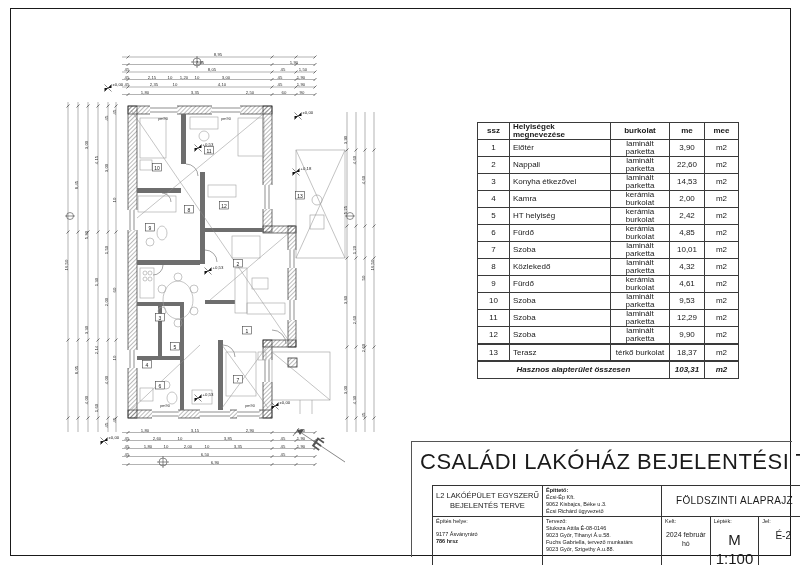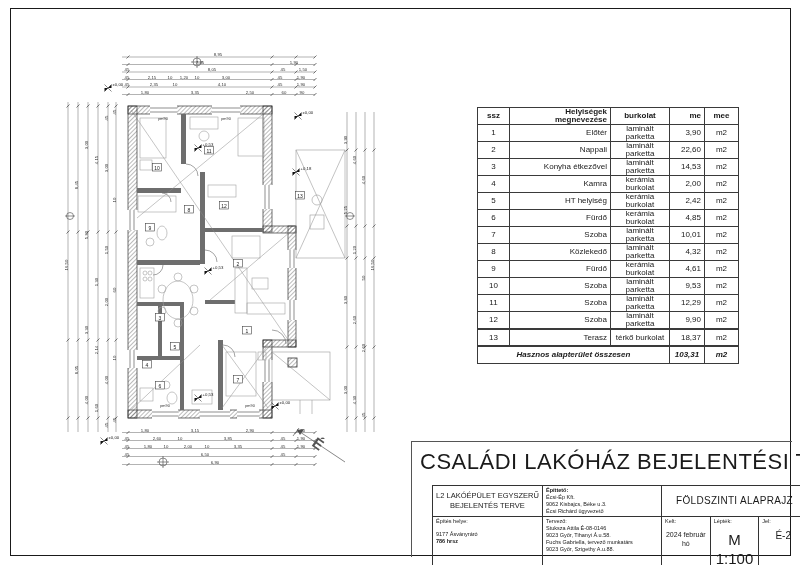--- a/index.html
+++ b/index.html
@@ -10,29 +10,29 @@
   
   #watermark{position:absolute;left:362px;top:226px;width:72px;text-align:center;color:#b3b3b3;}
   #watermark .oc{font-size:46px;font-weight:bold;letter-spacing:1px;line-height:44px;}
   #watermark .sub{font-size:14px;letter-spacing:2px;line-height:16px;font-weight:bold;}
   
   #alaprajz-title{position:absolute;left:455px;top:78px;width:300px;text-align:center;
         font-size:23px;font-weight:bold;letter-spacing:.5px;}
   #main-title{position:absolute;left:420px;top:449px;width:365px;text-align:center;
         font-size:22px;letter-spacing:.5px;white-space:nowrap;}
   
-  #room-table{position:absolute;left:477px;top:107px;border-collapse:collapse;
+  #room-table{position:absolute;left:477px;top:122px;border-collapse:collapse;
         font-size:8px;line-height:1;}
   #room-table td,#room-table th{border:1px solid #3a3a3a;padding:0 3px;height:15.4px;
         text-align:center;vertical-align:middle;font-weight:normal;}
   #room-table th{font-weight:bold;}
-  #room-table .c-name{text-align:right;width:94px;}
+  #room-table .c-name{text-align:left;width:94px;}
   #room-table .c-ssz{width:25px;}
   #room-table .c-burk{width:52px;}
-  #room-table .c-me{width:28px;text-align:right;}
+  #room-table .c-me{width:28px;}
   #room-table .c-mee{width:27px;}
   #room-table tr.total td{border-top:2px solid #3a3a3a;font-weight:bold;font-style:italic;}
   #room-table tr.last td{border-top:2px solid #3a3a3a;}
   #room-table{border:1.5px solid #3a3a3a;}
   
   #tb-box{position:absolute;left:411px;top:441px;width:380px;height:115px;
         border-left:1px solid #555;border-top:1px solid #555;}
   #title-block{position:absolute;left:432px;top:485px;width:354px;height:67px;
         border-collapse:collapse;font-size:5.5px;line-height:1.25;table-layout:fixed;}
   #title-block td{border:1px solid #333;padding:1px 3px;vertical-align:top;overflow:hidden;}

